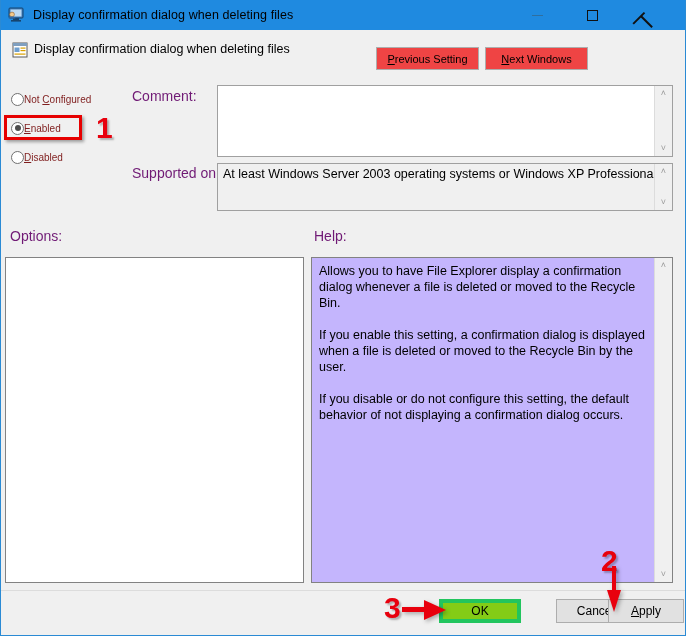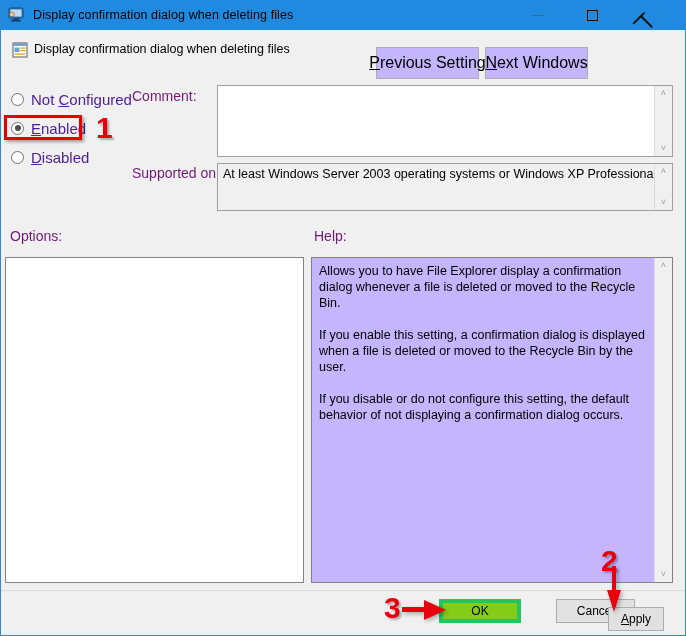--- a/index.html
+++ b/index.html
@@ -88,25 +88,25 @@
   #header-title {
     position: absolute;
     left: 33px; top: 42px;
     font-size: 12.5px;
     color: #000;
     white-space: nowrap;
   }
   .navbtn {
     position: absolute;
     top: 47px;
-    height: 32px;
-    background: #c4b5fd;
+    height: 23px;
+    background: #ef4444;
     border: 1px solid #adadad;
     font-family: "Liberation Sans", sans-serif;
-    font-size: 16px;
+    font-size: 11px;
     color: #000;
     padding: 0 10px;
     box-sizing: border-box;
     display: flex;
     align-items: center;
     justify-content: center;
     white-space: nowrap;
   }
   #btn-prev-setting { left: 375px; width: 103px; }
   #btn-next-setting { left: 484px; width: 103px; }
@@ -135,23 +135,22 @@
   .radio-circle.checked::after {
     content: "";
     position: absolute;
     left: 50%; top: 50%;
     width: 6px; height: 6px;
     margin: -3px 0 0 -3px;
     border-radius: 50%;
     background: #4d4d4d;
   }
   .radio-label {
-    margin-left: 7px;
-    font-size: 15px;
-    color: #4c1d95;
+    font-size: 10px;
+    color: #7f1d1d;
     white-space: nowrap;
   }
 
   
   #enabled-highlight {
     position: absolute;
     left: 3px; top: 115px;
     width: 78px; height: 25px;
     border: 3px solid #e60000;
     box-sizing: border-box;
@@ -297,21 +296,21 @@
     align-items: center;
     justify-content: center;
     white-space: nowrap;
   }
   #btn-ok {
     left: 438px; width: 82px;
     border: 4px solid #22c55e;
     background: #84cc16;
   }
   #btn-cancel { left: 555px; width: 79px; text-align: center; }
-  #btn-apply  { left: 607px; width: 56px; margin-top: 8px; }
+  #btn-apply  { left: 607px; width: 76px; }
 
   #bottom-separator {
     position: absolute;
     left: 0; top: 590px;
     width: 686px; height: 1px;
     background: #dcdcdc;
   }
 </style>
 </head>
 <body>

